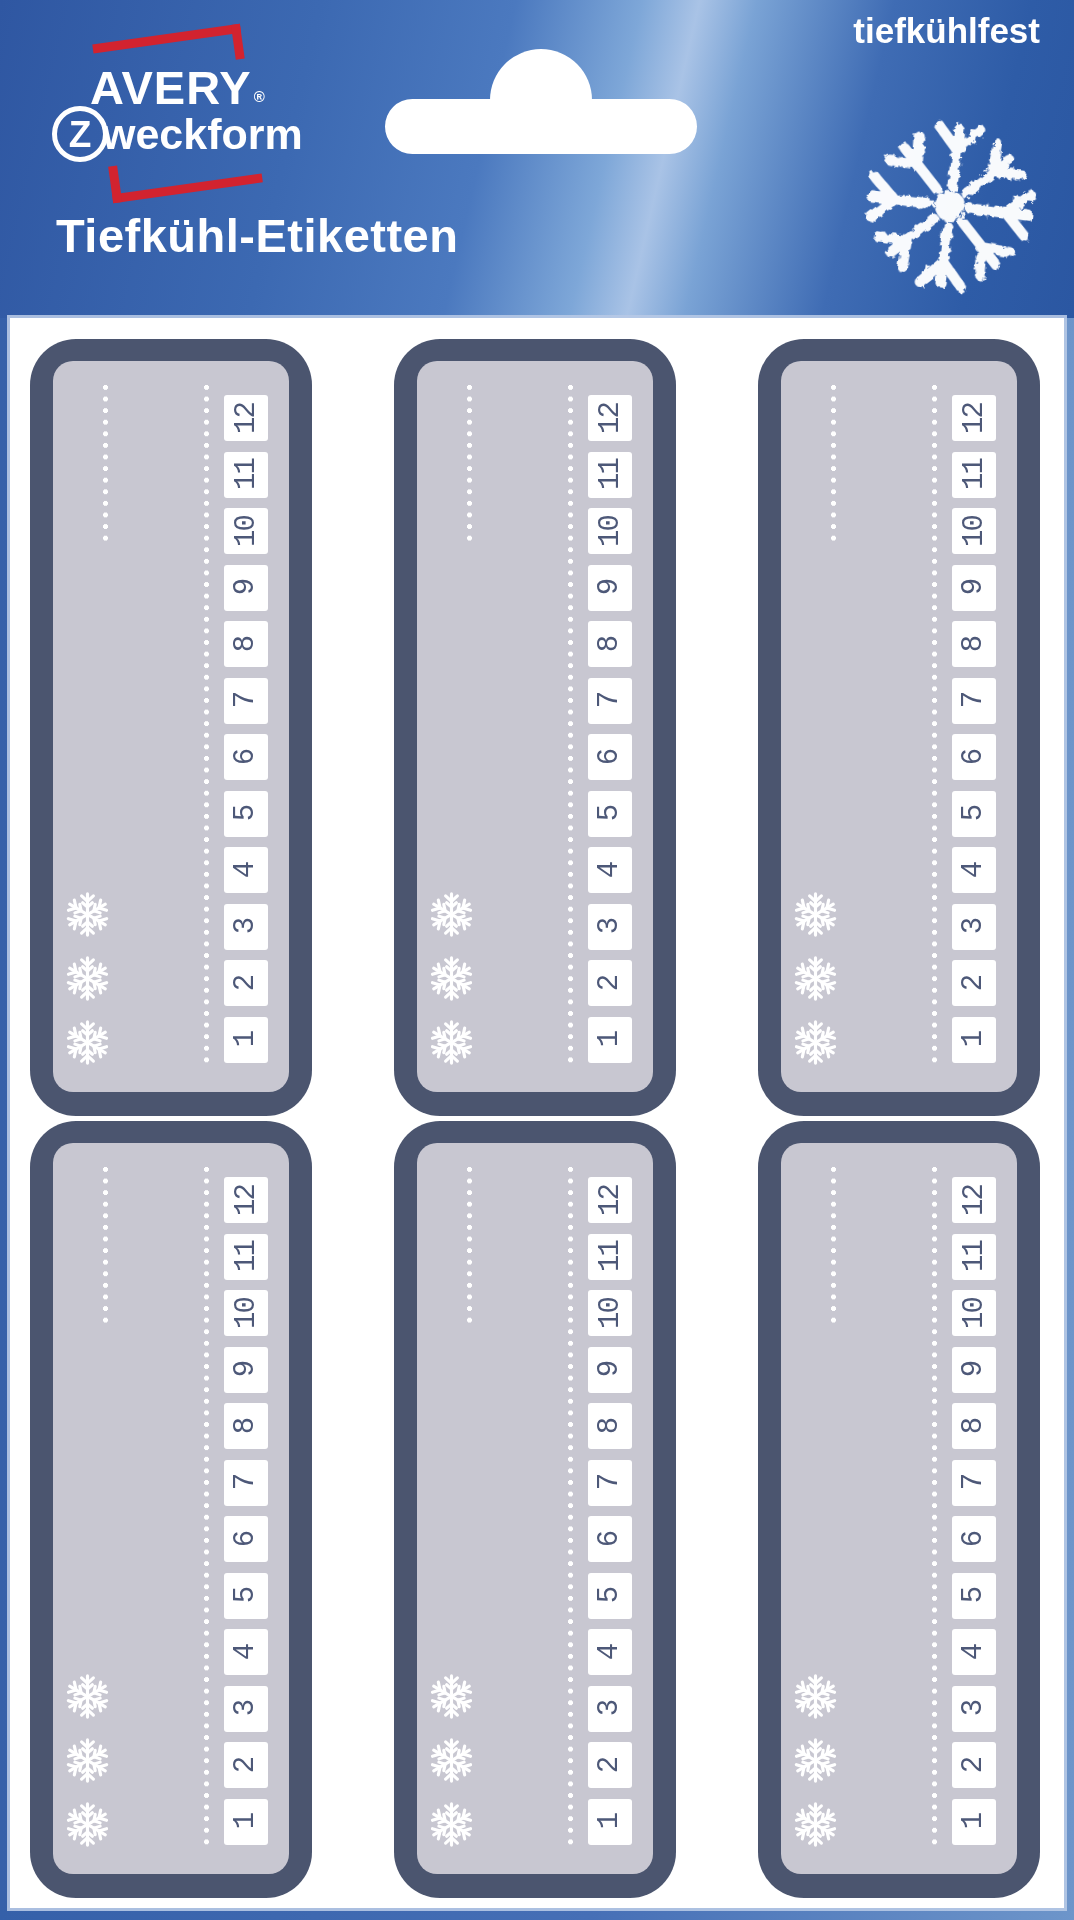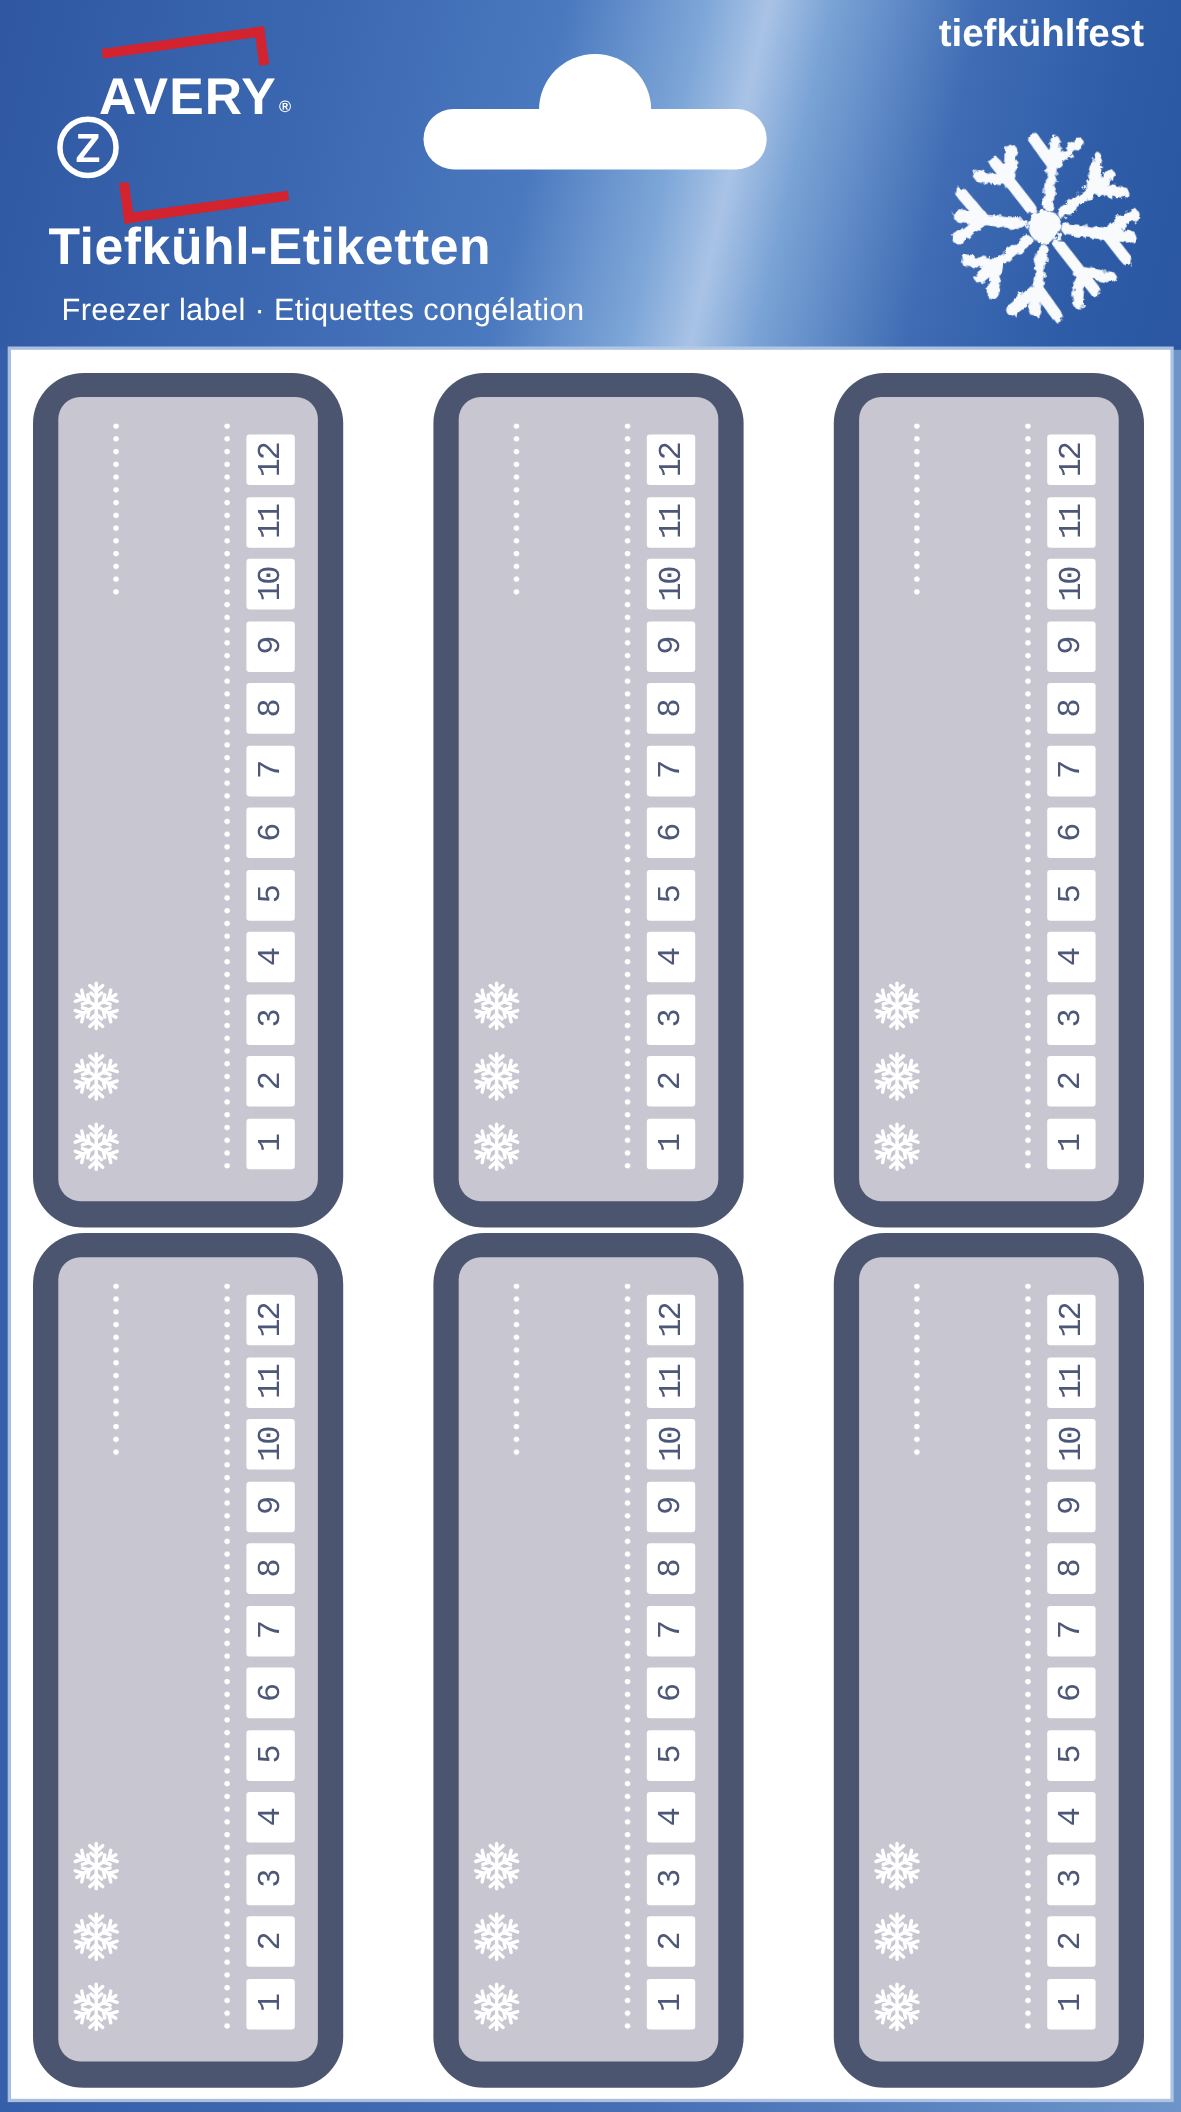--- a/index.html
+++ b/index.html
@@ -23,21 +23,21 @@
     border-bottom:9px solid var(--brand-red,#d2232f);border-left:9px solid var(--brand-red,#d2232f);
     transform:rotate(-8deg)}
   .avery-line{position:absolute;left:40px;top:36px;font-weight:800;font-size:47px;letter-spacing:1px;white-space:nowrap}
   .avery-line .reg{font-size:15px;font-weight:700;position:relative;top:-2px;left:2px}
   .zweck-line{position:absolute;left:2px;top:82px;display:flex;align-items:center;white-space:nowrap}
   .zcircle{width:46px;height:46px;border:5px solid #fff;border-radius:50%;
     display:flex;align-items:center;justify-content:center;margin-right:-6px;flex:0 0 auto}
   .zcircle span{font-size:37px;font-weight:800;line-height:1}
   .zrest{font-size:43px;font-weight:800;letter-spacing:0px}
   .claim{position:absolute;right:34px;top:11px;font-size:35px;font-weight:700;color:#fff}
-  .title{position:absolute;left:44px;top:196px;margin:0;font-size:47px;font-weight:800;color:#fff;letter-spacing:.5px}
+  .title{position:absolute;left:44px;top:196px;margin:12px;font-size:47px;font-weight:800;color:#fff;letter-spacing:.5px}
   .subtitle{position:absolute;left:56px;top:266px;font-size:28px;font-weight:400;color:#fff;letter-spacing:.3px}
   .hang-tab{position:absolute;left:0;top:0}
   .hang-circle{position:absolute;left:490px;top:49px;width:102px;height:102px;border-radius:50%;background:#fff}
   .hang-pill{position:absolute;left:385px;top:99px;width:312px;height:55px;border-radius:28px;background:#fff}
   .header-flake{position:absolute;left:856px;top:110px;width:188px;height:192px;transform:rotate(7deg)}
   
   .panel{
     position:absolute;left:10px;top:318px;width:1054px;height:1590px;background:#fff;
     box-shadow:0 0 0 3px rgba(183,201,230,.9);
   }
@@ -127,20 +127,21 @@
 
     <div class="logo">
       <div class="bracket-top"></div>
       <div class="avery-line">
         <span>AVERY</span><span class="reg">®</span>
       </div>
       <div class="zweck-line">
         <span class="zcircle">
             <span>Z</span>
           </span>
+          <span class="zrest">weckform</span>
       </div>
       <div class="bracket-bottom"></div>
     </div>
 
     <div class="claim">tiefkühlfest</div>
 
     <svg class="header-flake" viewBox="-100 -100 200 200">
       <g stroke="#fff" stroke-width="11" stroke-linecap="round" fill="none" opacity="0.97" filter="url(#chalk)">
         <circle r="16" fill="#fff" stroke="none"></circle>
         <g transform="rotate(0)">
@@ -180,21 +181,20 @@
           </g>
         <g transform="rotate(315)">
             <line y1="-22" y2="-78"></line>
             <line x1="0" y1="-56" x2="-20" y2="-78"></line>
             <line x1="0" y1="-56" x2="20" y2="-78"></line>
           </g>
       </g>
     </svg>
 
     <h1 class="title">Tiefkühl-Etiketten</h1>
-    <div class="subtitle">Freezer label · Etiquettes congélation</div>
   </header>
 
   <main class="panel">
       <div class="label" style="left: 20px; top: 21px;">
     <div class="label-inner"></div>
     <div class="dotline short"></div>
     <div class="dotline long"></div>
     <div class="months">
           <div class="mbox">
             <span>12</span>

